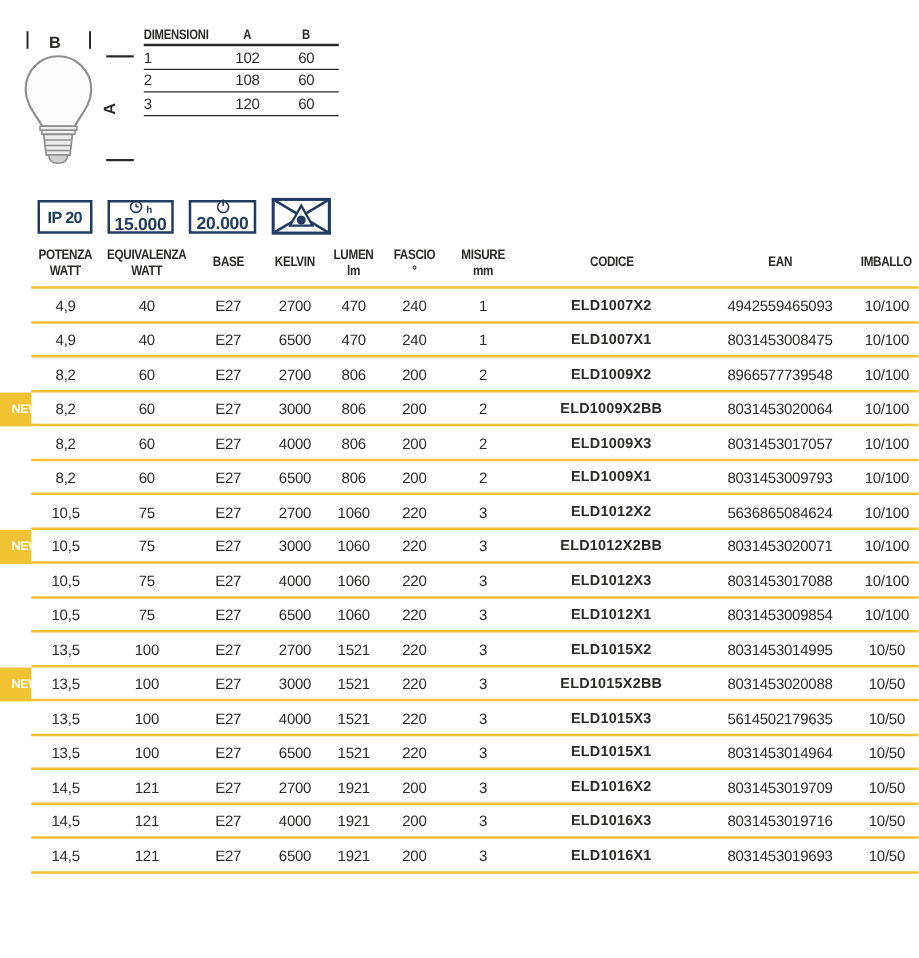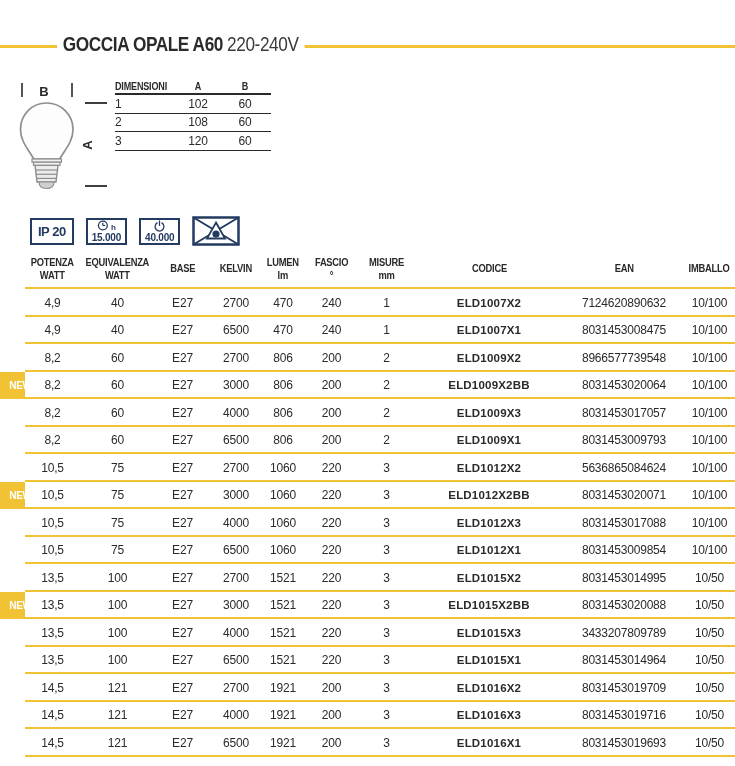--- a/index.html
+++ b/index.html
@@ -36,21 +36,21 @@
   .dim-row span:nth-child(2),.dim-row span:nth-child(3){justify-self:center;}
   
   .icons-row{display:flex;gap:12px;margin:11px 0 0 30px;height:30px;align-items:center;}
   .icon-box{
     border:2px solid var(--navy);height:27px;display:flex;flex-direction:column;
     align-items:center;justify-content:center;color:var(--navy);
     font-weight:bold;padding:0 4px;min-width:38px;background:#fff;
   }
   .icon-box.ip{font-size:13px;letter-spacing:-0.5px;padding:0 6px;}
   .icon-box .top{display:flex;align-items:flex-end;gap:1px;line-height:1;}
-  .icon-box .small{font-size:10px;letter-spacing:-0.2px;line-height:1.1;}
+  .icon-box .small{font-size:14px;letter-spacing:-0.2px;line-height:1.1;}
   .icon-box .h{font-size:8px;line-height:1;}
   .icon-box.cross{padding:0;border:none;height:30px;}
   
   .spec-table{margin-top:3px;font-size:12px;}
   .thead{
     display:grid;grid-template-columns:25px 55px 75px 55px 52px 42px 55px 55px 150px 120px 51px;
     height:40px;position:relative;align-items:center;
   }
   .thead::after{content:'';position:absolute;left:25px;right:0;bottom:0;height:2.5px;background:var(--yellow);}
   .hcell{display:flex;justify-content:center;}
@@ -69,26 +69,20 @@
   .new-badge{
     position:absolute;inset:0;background:var(--yellow);color:#fff;font-weight:bold;
     font-size:10px;display:flex;align-items:center;justify-content:center;letter-spacing:-0.3px;padding-left:16px;
   }
 </style>
 </head>
 <body>
 
 <div class="page">
 
-  <header class="title-row">
-    <span class="tline"></span>
-    <h1 class="title">
-      <span class="tb">GOCCIA OPALE A60</span><span class="tl">220-240V</span>
-    </h1>
-  </header>
 
   <section class="figure-row">
     <svg class="bulb-svg" width="112" height="128" viewBox="0 0 112 128">
 
       <line x1="14" y1="8" x2="14" y2="22" stroke="#2B2A29" stroke-width="1.6"></line>
       <line x1="64" y1="8" x2="64" y2="22" stroke="#2B2A29" stroke-width="1.6"></line>
       <text x="36" y="21" font-size="13" font-weight="bold" fill="#2B2A29" text-anchor="middle">B</text>
 
       <path d="M38.5,28 C53,28 65,39.5 65,54.5 C65,66.5 57,74.5 52,83.5 L52,84 L25.5,84 L25.5,83.5 C20.5,74.5 12.5,66.5 12.5,54.5 C12.5,39.5 24,28 38.5,28 Z" fill="#fdfdfd" stroke="#8E8E8E" stroke-width="1.7"></path>
 
@@ -145,21 +139,21 @@
       </span>
       <span class="small">15.000</span>
     </div>
     <div class="icon-box">
       <span class="top">
         <svg width="13" height="12" viewBox="0 0 20 19">
           <path d="M6.2,4.6 A7,7 0 1 0 13.8,4.6" fill="none" stroke="#233A61" stroke-width="2" stroke-linecap="round"></path>
           <line x1="10" y1="1.5" x2="10" y2="8.5" stroke="#233A61" stroke-width="2" stroke-linecap="round"></line>
         </svg>
       </span>
-      <span class="small">40.000</span>
+      <span class="small">20.000</span>
     </div>
     <div class="icon-box cross">
       <svg width="48" height="30" viewBox="0 0 48 30">
         <rect x="1.5" y="1.5" width="45" height="27" fill="#fff" stroke="#233A61" stroke-width="2.5"></rect>
         <line x1="1.5" y1="1.5" x2="46.5" y2="28.5" stroke="#233A61" stroke-width="2"></line>
         <line x1="46.5" y1="1.5" x2="1.5" y2="28.5" stroke="#233A61" stroke-width="2"></line>
         <path d="M24,6.5 L33,22.5 L15,22.5 Z" fill="#fff" stroke="#233A61" stroke-width="1.8"></path>
         <circle cx="24" cy="18" r="3.6" fill="#233A61"></circle>
       </svg>
     </div>
@@ -228,21 +222,21 @@
         <div class="trow">
     <div class="badge-cell"></div>
     <div class="tcell">4,9</div>
     <div class="tcell">40</div>
     <div class="tcell">E27</div>
     <div class="tcell">2700</div>
     <div class="tcell">470</div>
     <div class="tcell">240</div>
     <div class="tcell">1</div>
     <div class="tcell codice">ELD1007X2</div>
-    <div class="tcell">7124620890632</div>
+    <div class="tcell">4942559465093</div>
     <div class="tcell">10/100</div>
   </div>
         <div class="trow">
     <div class="badge-cell"></div>
     <div class="tcell">4,9</div>
     <div class="tcell">40</div>
     <div class="tcell">E27</div>
     <div class="tcell">6500</div>
     <div class="tcell">470</div>
     <div class="tcell">240</div>
@@ -390,21 +384,21 @@
         <div class="trow">
     <div class="badge-cell"></div>
     <div class="tcell">13,5</div>
     <div class="tcell">100</div>
     <div class="tcell">E27</div>
     <div class="tcell">4000</div>
     <div class="tcell">1521</div>
     <div class="tcell">220</div>
     <div class="tcell">3</div>
     <div class="tcell codice">ELD1015X3</div>
-    <div class="tcell">3433207809789</div>
+    <div class="tcell">5614502179635</div>
     <div class="tcell">10/50</div>
   </div>
         <div class="trow">
     <div class="badge-cell"></div>
     <div class="tcell">13,5</div>
     <div class="tcell">100</div>
     <div class="tcell">E27</div>
     <div class="tcell">6500</div>
     <div class="tcell">1521</div>
     <div class="tcell">220</div>

